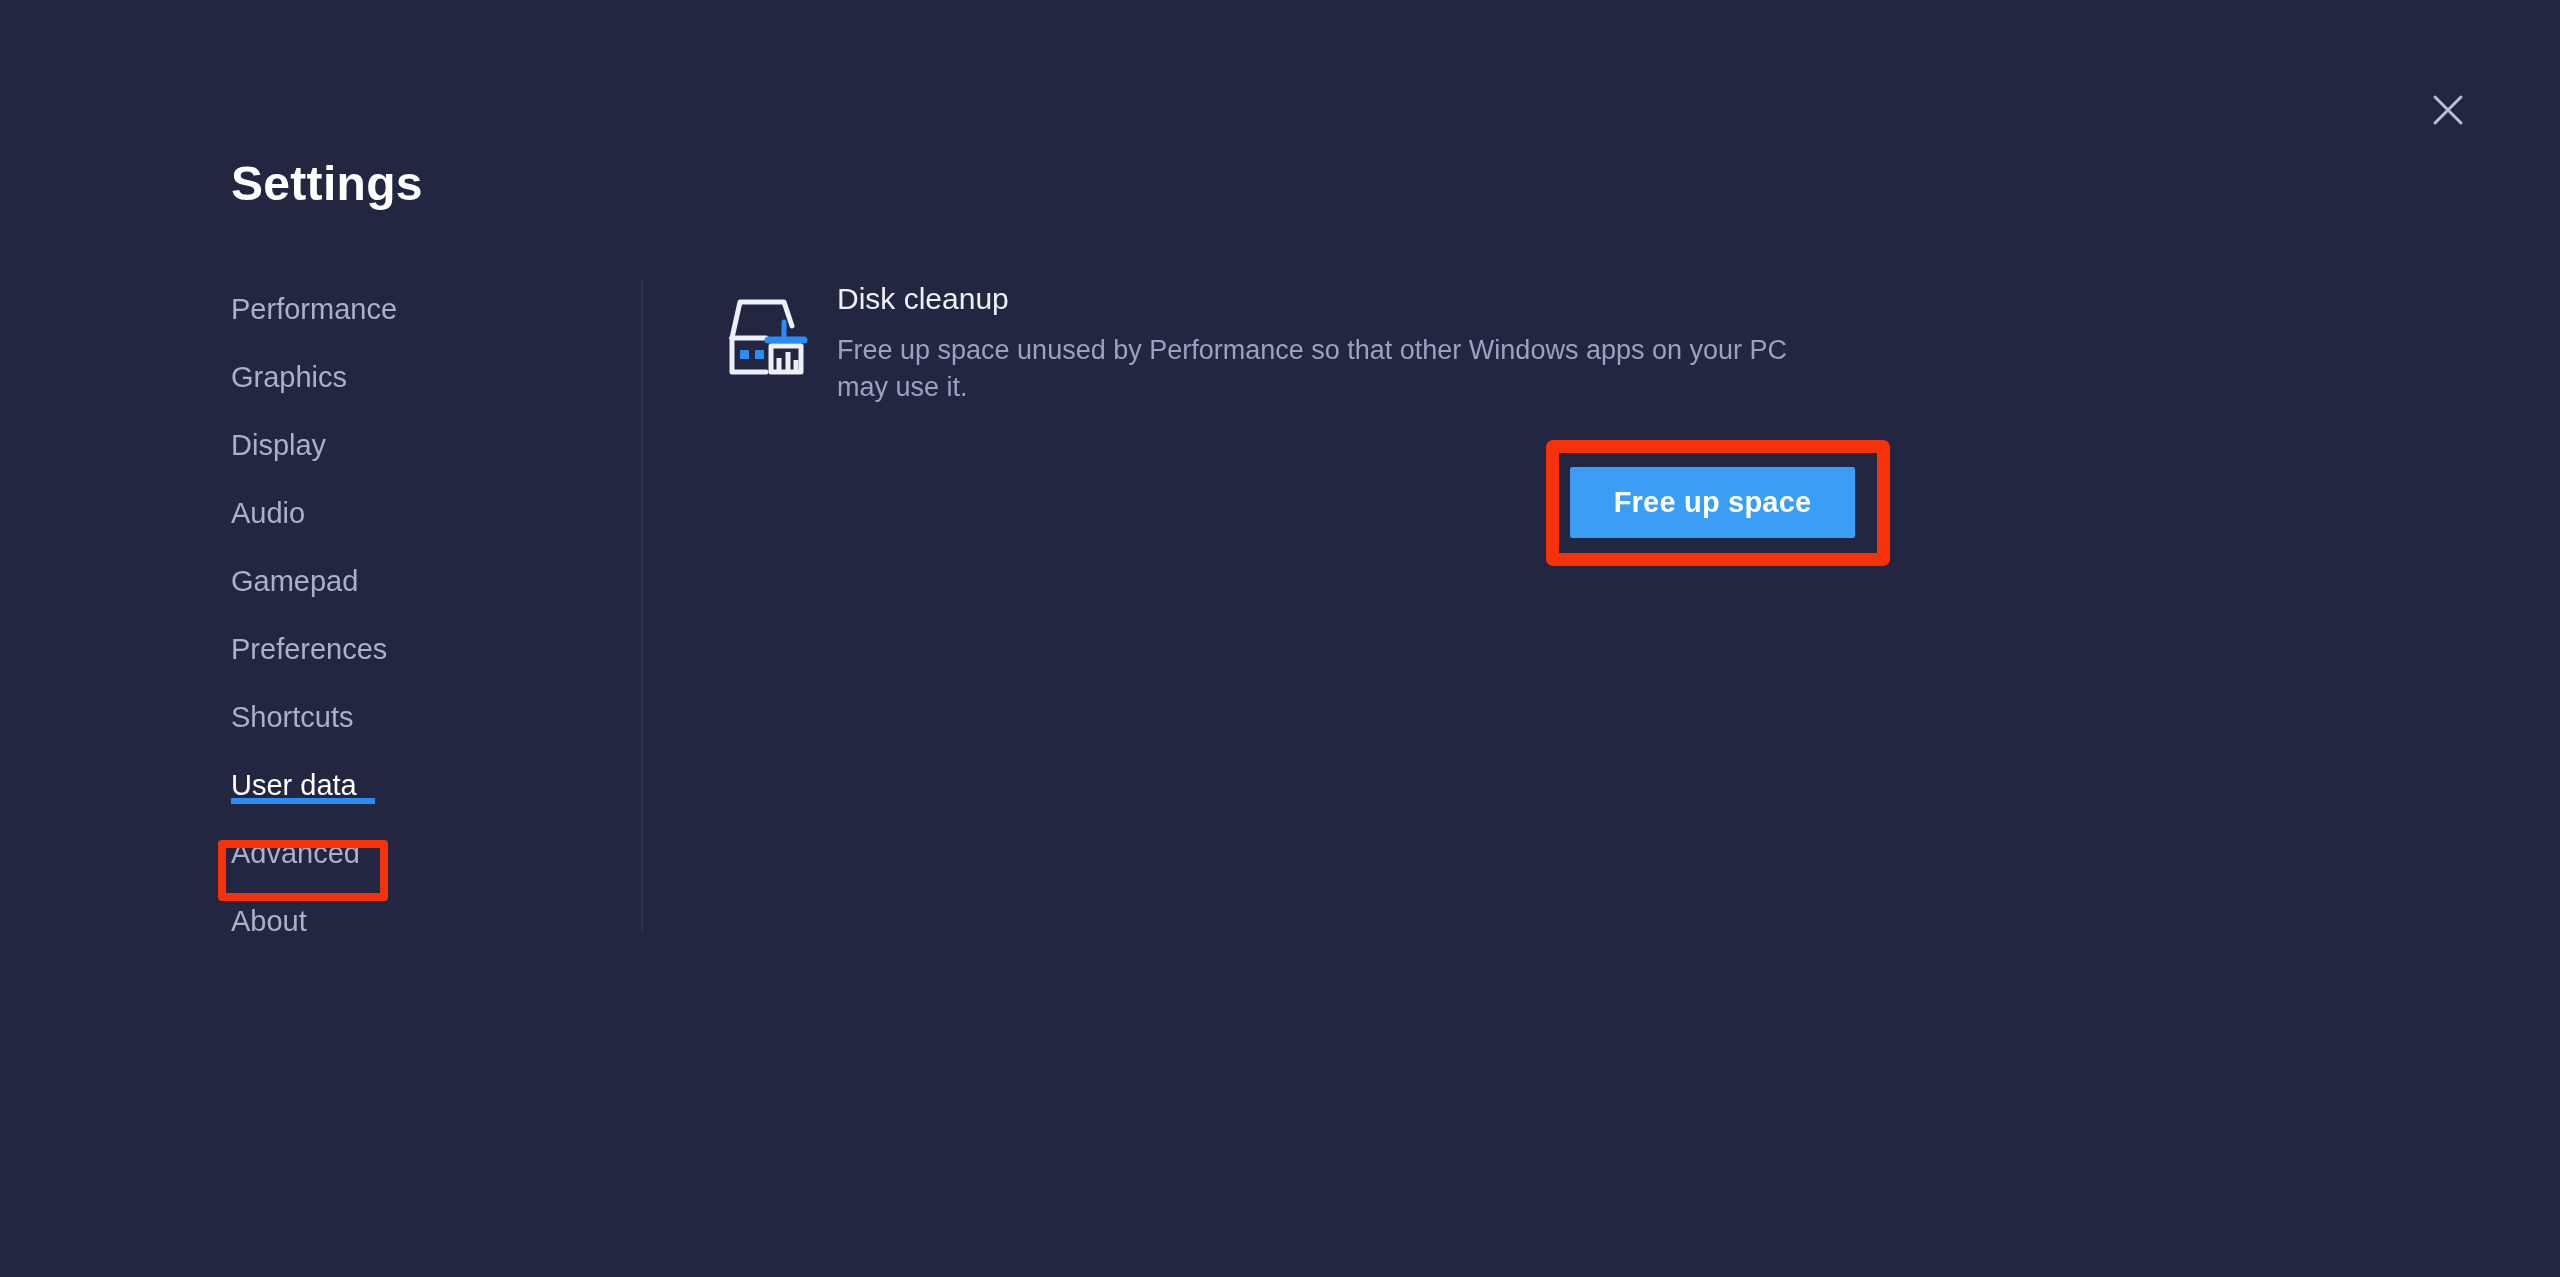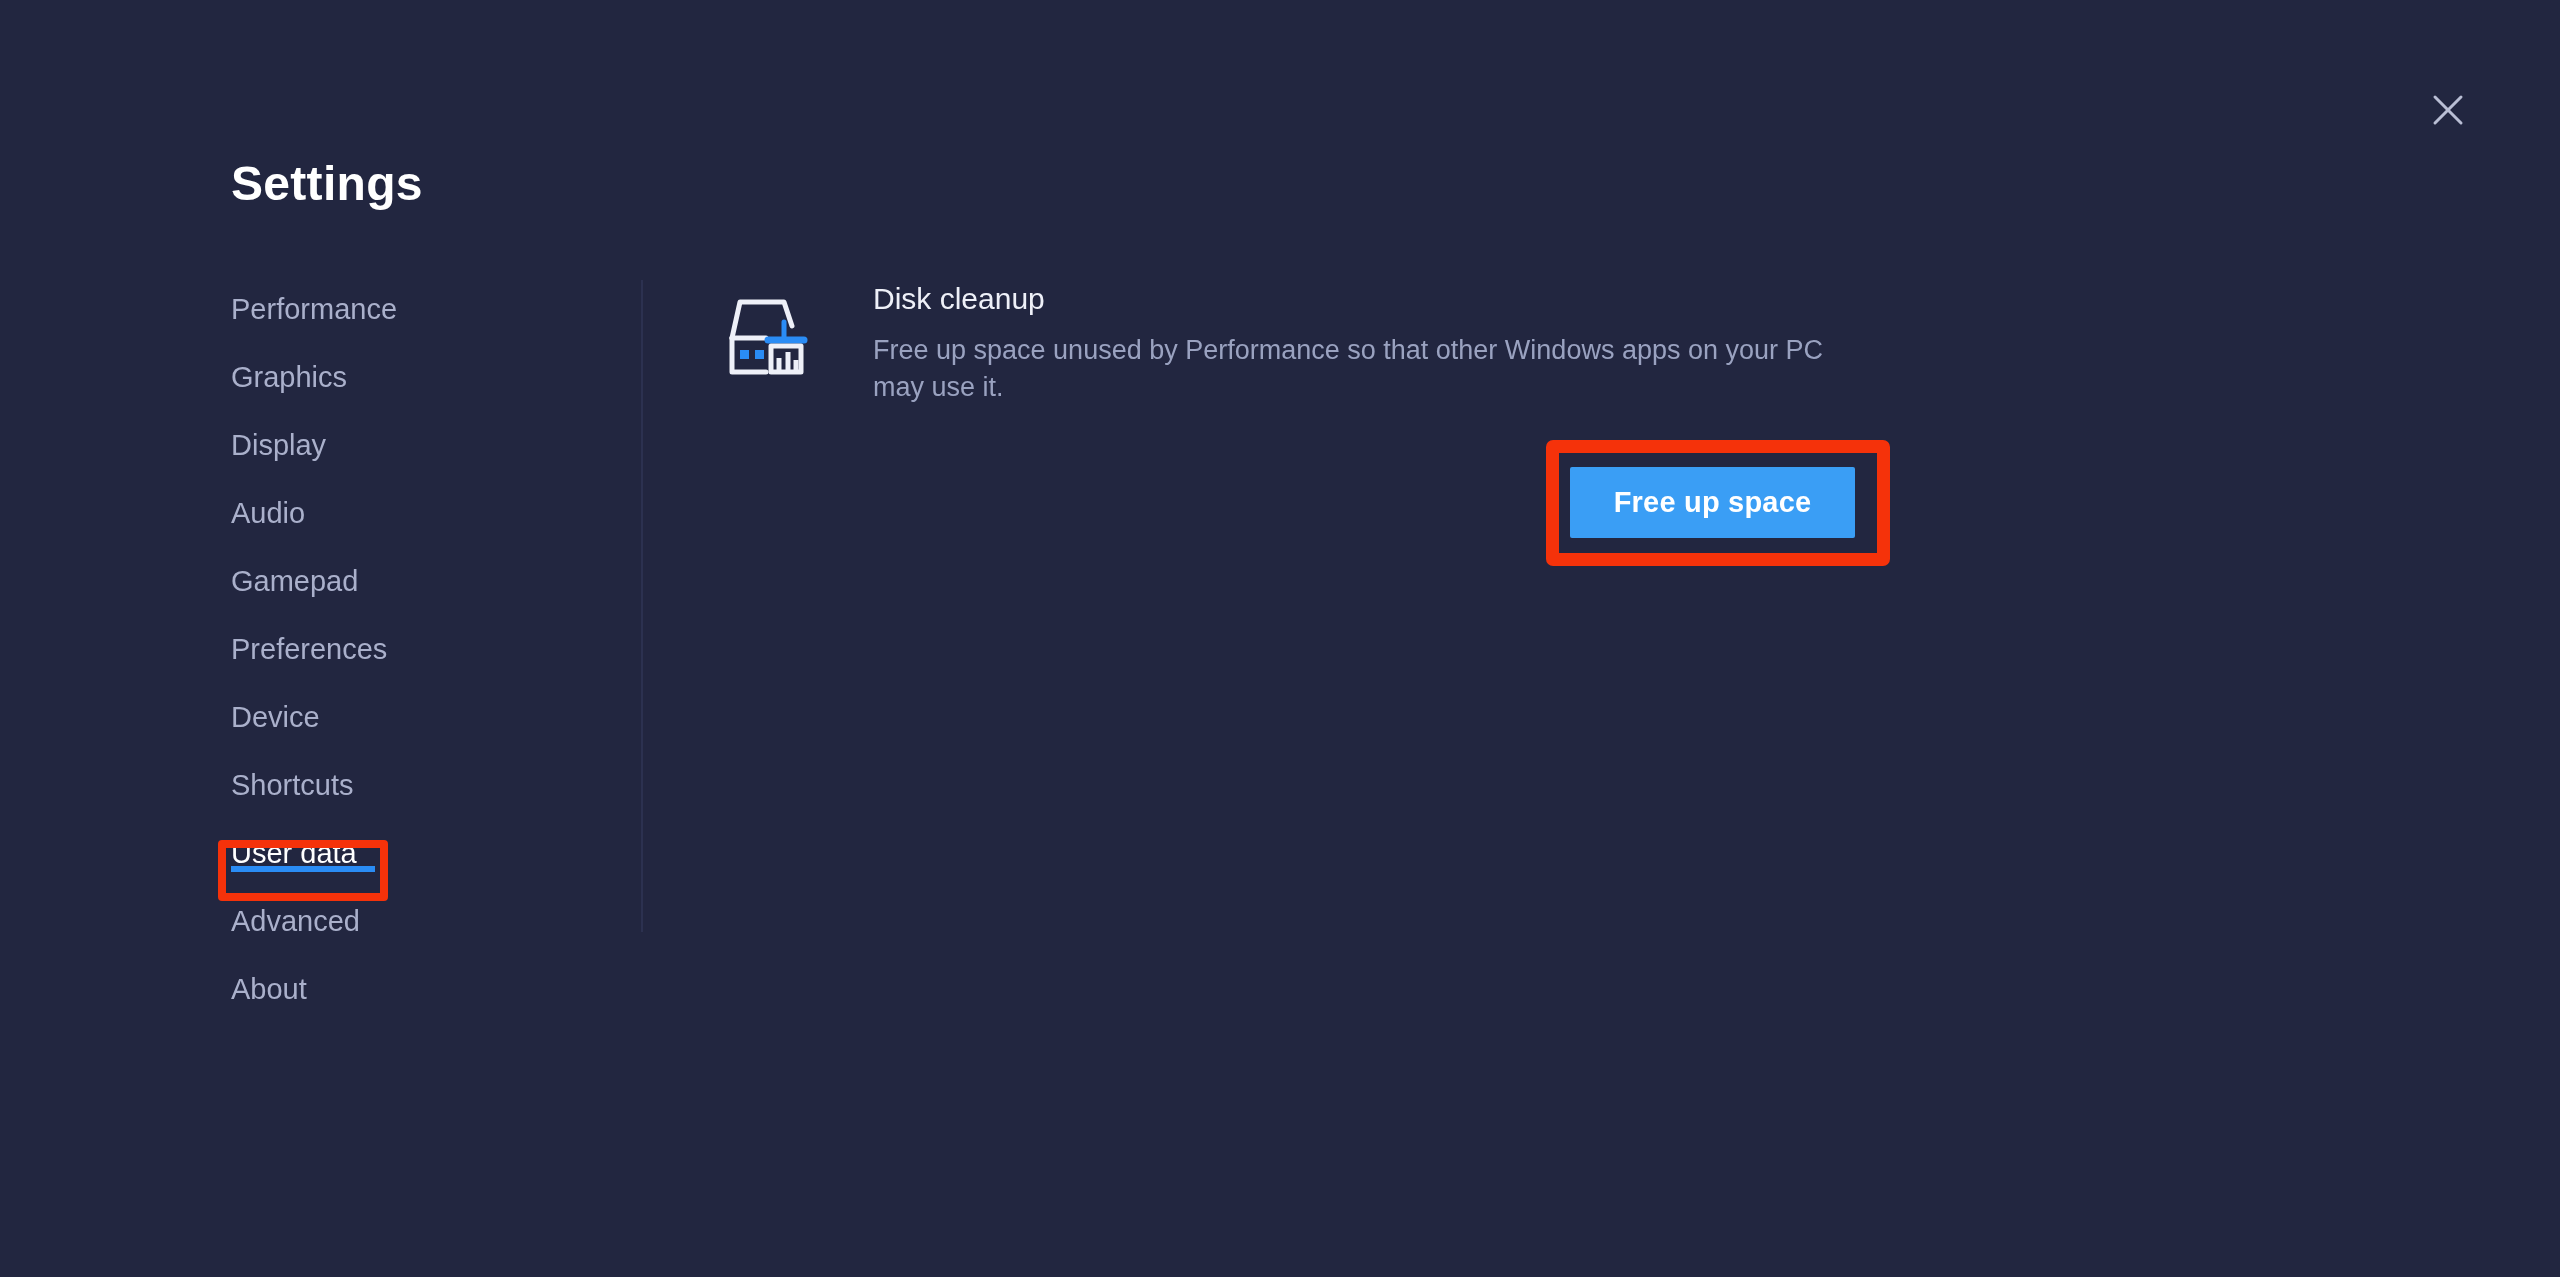--- a/index.html
+++ b/index.html
@@ -85,21 +85,20 @@
     background: #2c3150;
   }
 
   
   #disk-cleanup-row {
     position: absolute;
     left: 718px;
     top: 278px;
     display: flex;
     align-items: flex-start;
-    gap: 36px;
   }
   #disk-cleanup-icon {
     width: 96px;
     height: 96px;
     flex: 0 0 96px;
     margin-right: 23px;
     margin-top: 8px;
   }
   #disk-cleanup-icon svg { display: block; }
   #disk-cleanup-text {
@@ -188,23 +187,20 @@
   <div class="sidebar-item">
     <span class="sidebar-label">Audio</span>
   </div>
   <div class="sidebar-item">
     <span class="sidebar-label">Gamepad</span>
   </div>
   <div class="sidebar-item">
     <span class="sidebar-label">Preferences</span>
   </div>
   <div class="sidebar-item">
-    <span class="sidebar-label">Device</span>
-  </div>
-  <div class="sidebar-item">
     <span class="sidebar-label">Shortcuts</span>
   </div>
   <div class="sidebar-item active">
     <span class="sidebar-label">User data</span>
     <span class="active-underline"></span>
   </div>
   <div class="sidebar-item">
     <span class="sidebar-label">Advanced</span>
   </div>
   <div class="sidebar-item">

